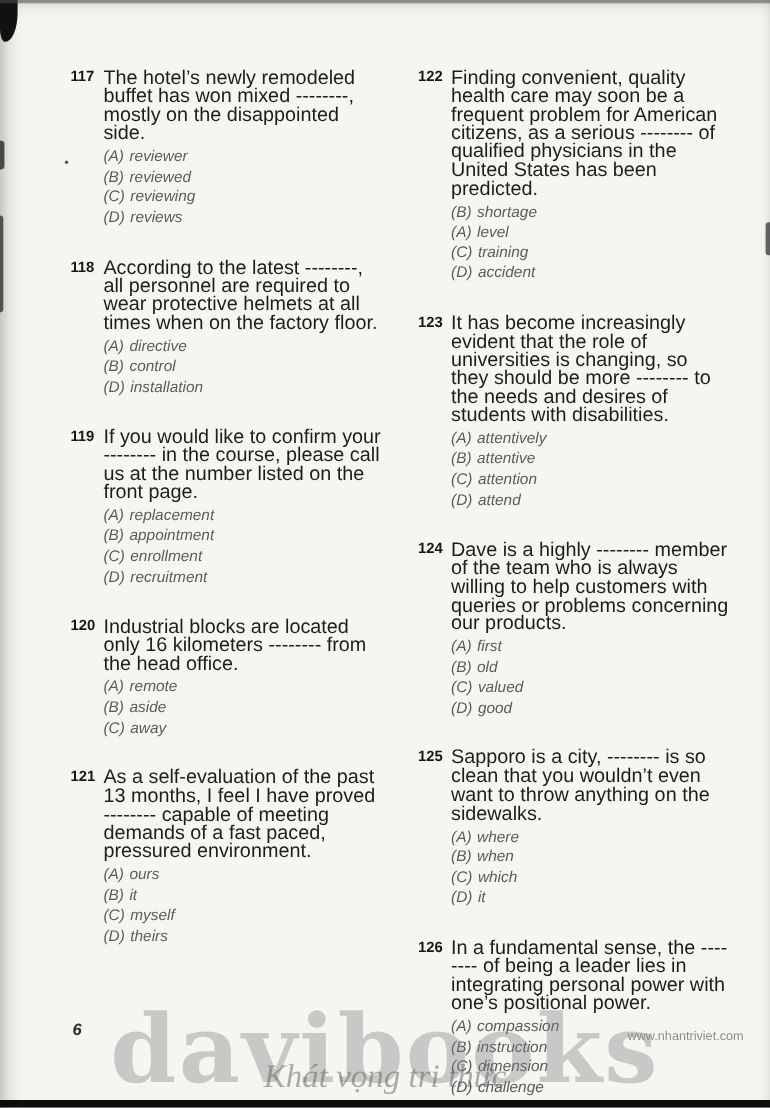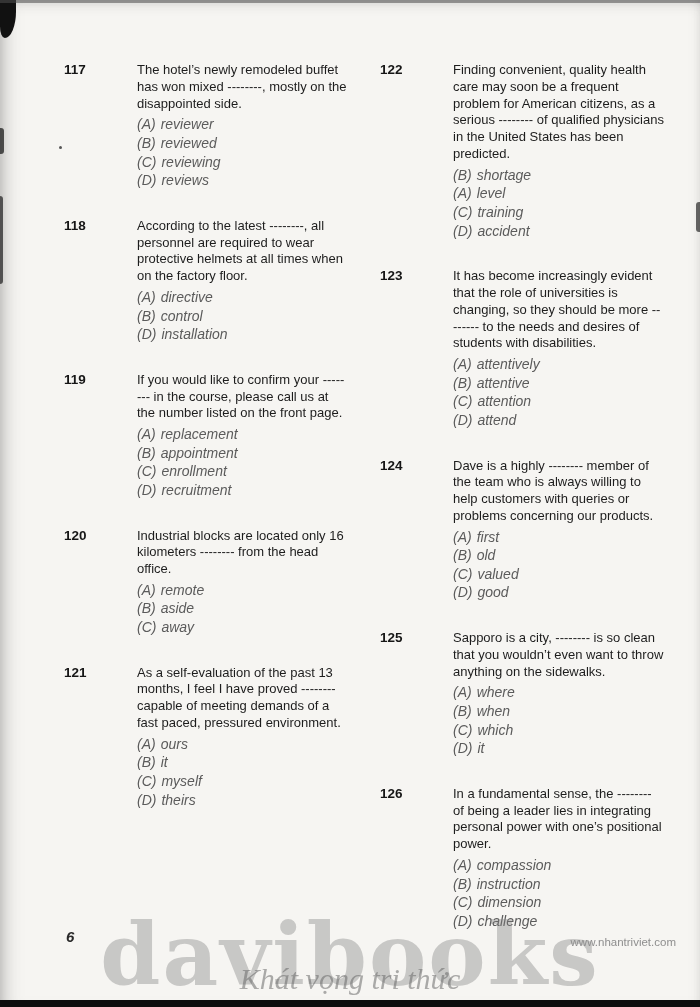--- a/index.html
+++ b/index.html
@@ -29,32 +29,31 @@
     display: flex;
     gap: 32px;
   }
   .col {
     flex: 1;
     min-width: 0;
   }
   .question {
     display: flex;
     margin-bottom: 28px;
-    gap: 43px;
   }
   .qnum {
     flex: 0 0 30px;
     font-weight: bold;
     font-size: 13.5px;
     color: #161616;
     line-height: 16.8px;
   }
   .qbody { flex: 1; }
   .qtext {
-    font-size: 13px;
+    font-size: 18px;
     line-height: 16.8px;
     color: #1d1d1d;
   }
   .opts { margin-top: 3px; }
   .opt {
     font-size: 14px;
     line-height: 18.6px;
     color: #5b5b5b;
     font-style: italic;
   }

